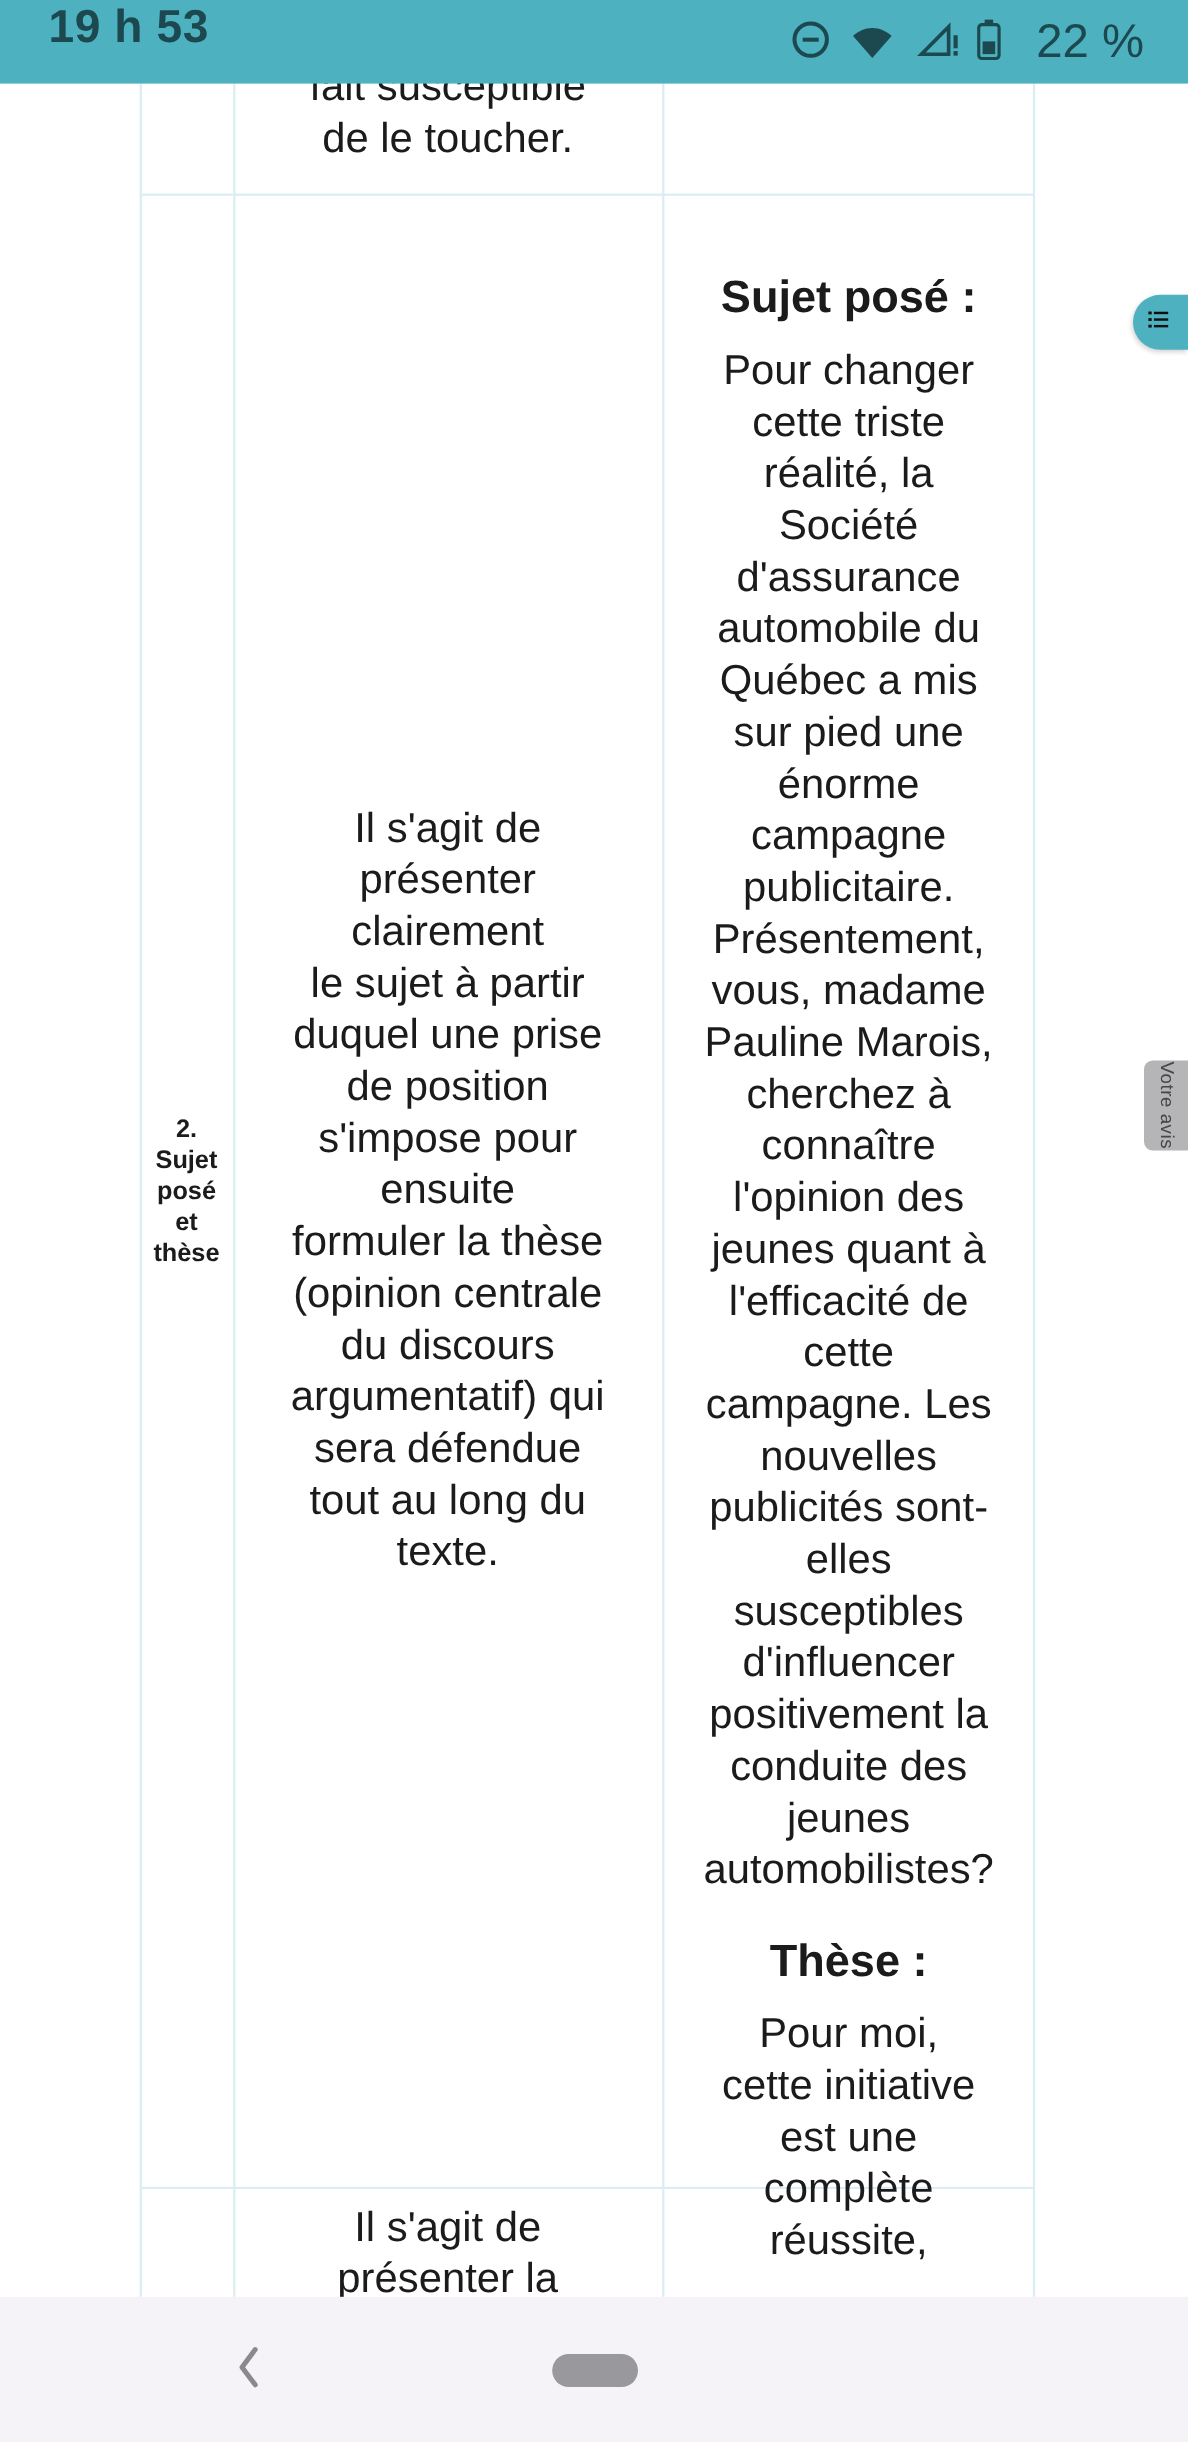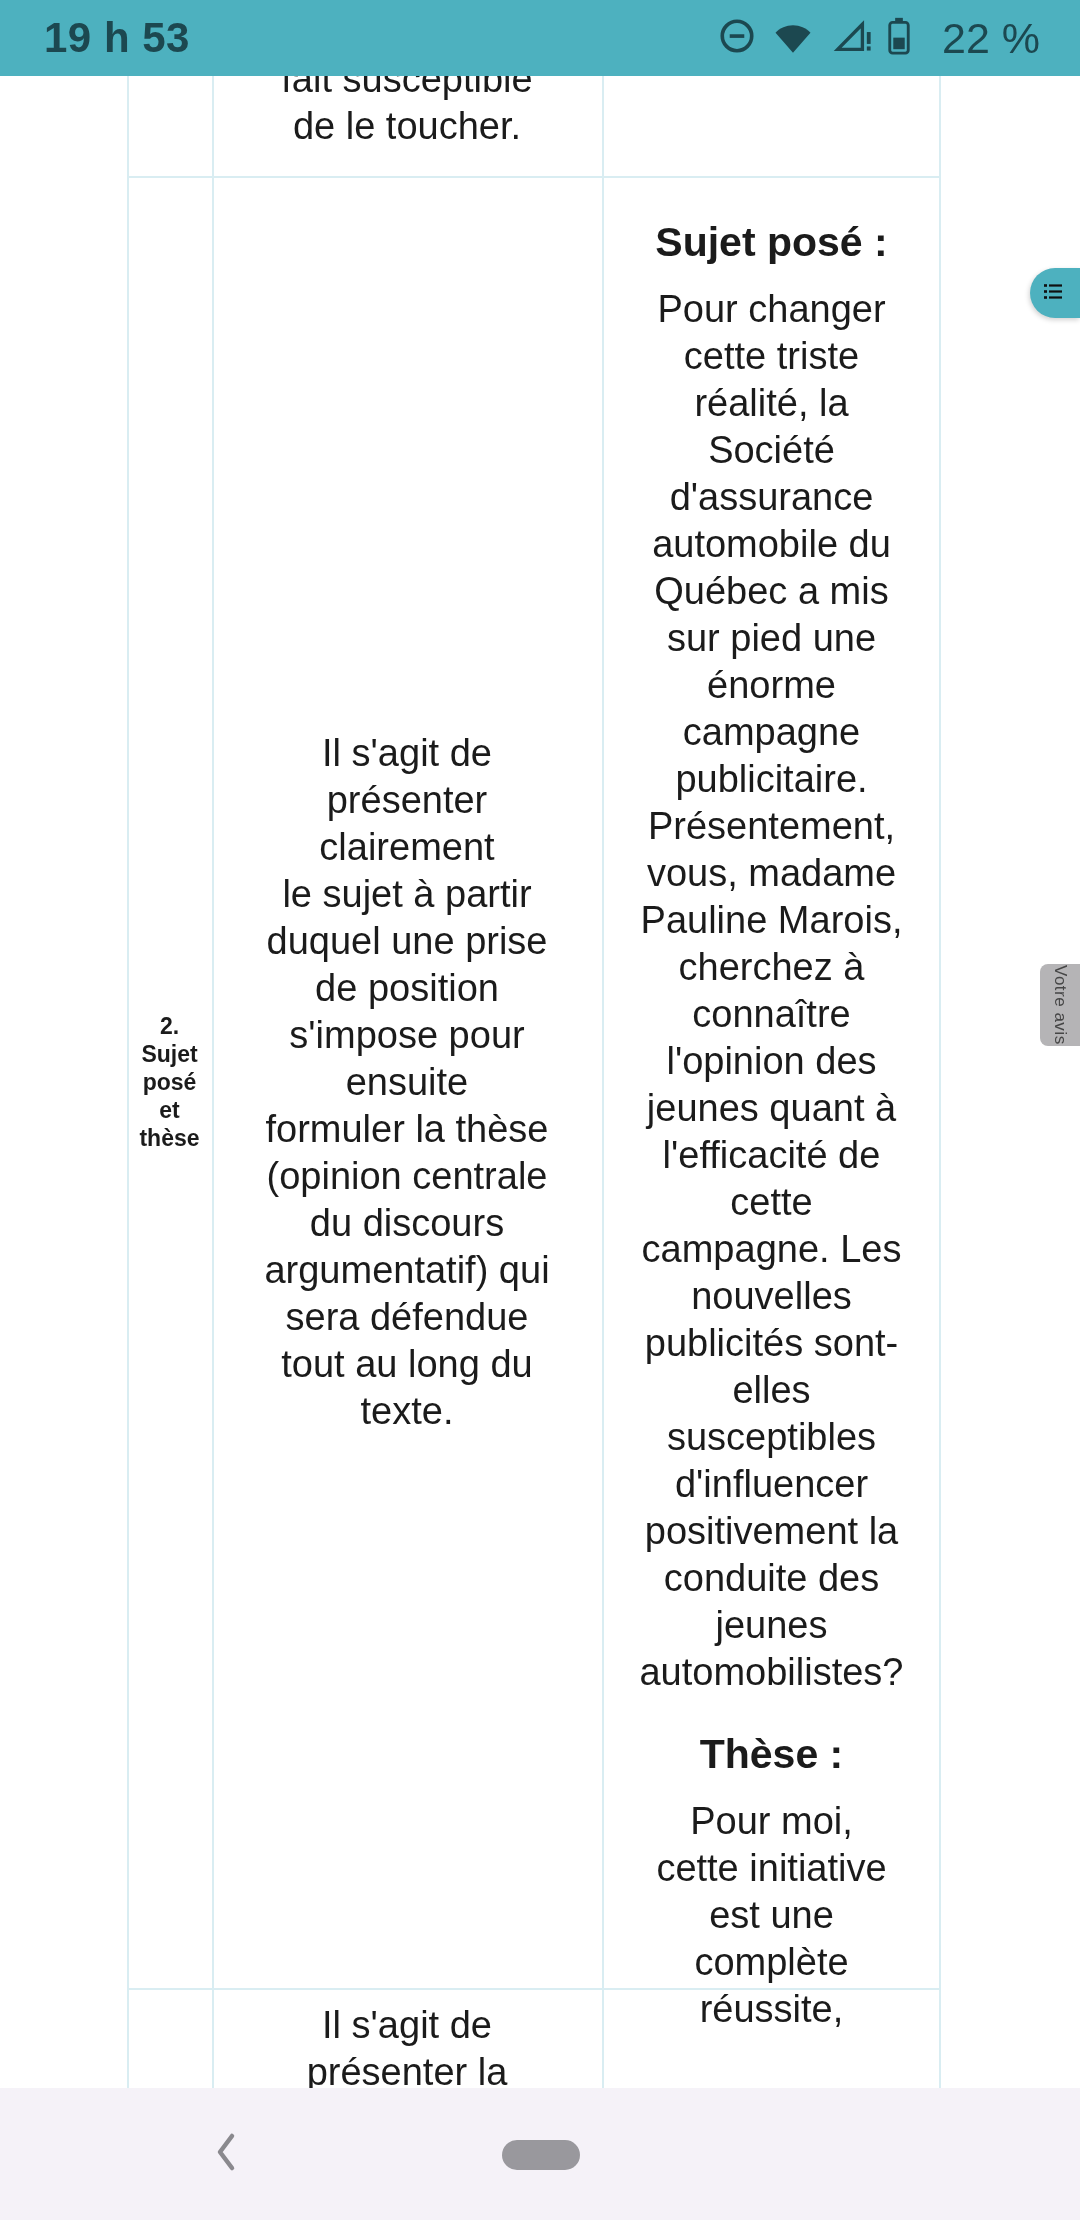--- a/index.html
+++ b/index.html
@@ -7,40 +7,40 @@
     width:1080px; height:2220px; position:relative; overflow:hidden;
     background:#ffffff;
     font-family:"Liberation Sans", sans-serif;
     color:#1b1b1b;
   }
 
   
   .status-bar {
     position:absolute; top:0; left:0; width:1080px; height:76px;
     background:#4db1bf; z-index:40;
-    display:flex; align-items:center; justify-content:space-between;
+    display:flex; justify-content:space-between;
     padding:0 40px 0 44px; box-sizing:border-box; color:#1c4850;
   }
   .time { font-size:42px; font-weight:600; letter-spacing:0.5px; }
   .status-right { display:flex; align-items:center; gap:16px; }
   .battery-text { font-size:43px; font-weight:500; margin-left:16px; }
   .sicon { display:block; }
 
   
   .vline { position:absolute; top:0; width:2px; height:2088px; background:#d9edf2; z-index:1; }
   .hline { position:absolute; left:127px; width:814px; height:2px; background:#d9edf2; z-index:1; }
 
   
   .cell {
     position:absolute; text-align:center; white-space:pre-line; z-index:2;
   }
   .doc-text { font-size:38px; line-height:47px; }
   .flex-center { display:flex; flex-direction:column; align-items:center; justify-content:center; }
   .label-cell { font-size:23px; font-weight:700; line-height:28px; }
-  .right-cell { box-sizing:border-box; padding-top:22px;border-radius:23px; }
+  .right-cell { box-sizing:border-box; padding-top:50px;border-radius:23px; }
   .cell-heading { font-size:41px; font-weight:700; line-height:52px; white-space:pre-line; }
   .cell-heading.second { margin-top:14px; }
   .italic-body { white-space:pre-line; }
 
   
   .outline-tab {
     position:absolute; left:1030px; top:268px; width:50px; height:50px;
     background:#4db1bf; border-radius:25px 0 0 25px; z-index:50;
     display:flex; align-items:center; justify-content:center;
     box-shadow:-1px 2px 5px rgba(0,0,0,0.18); cursor:pointer;

